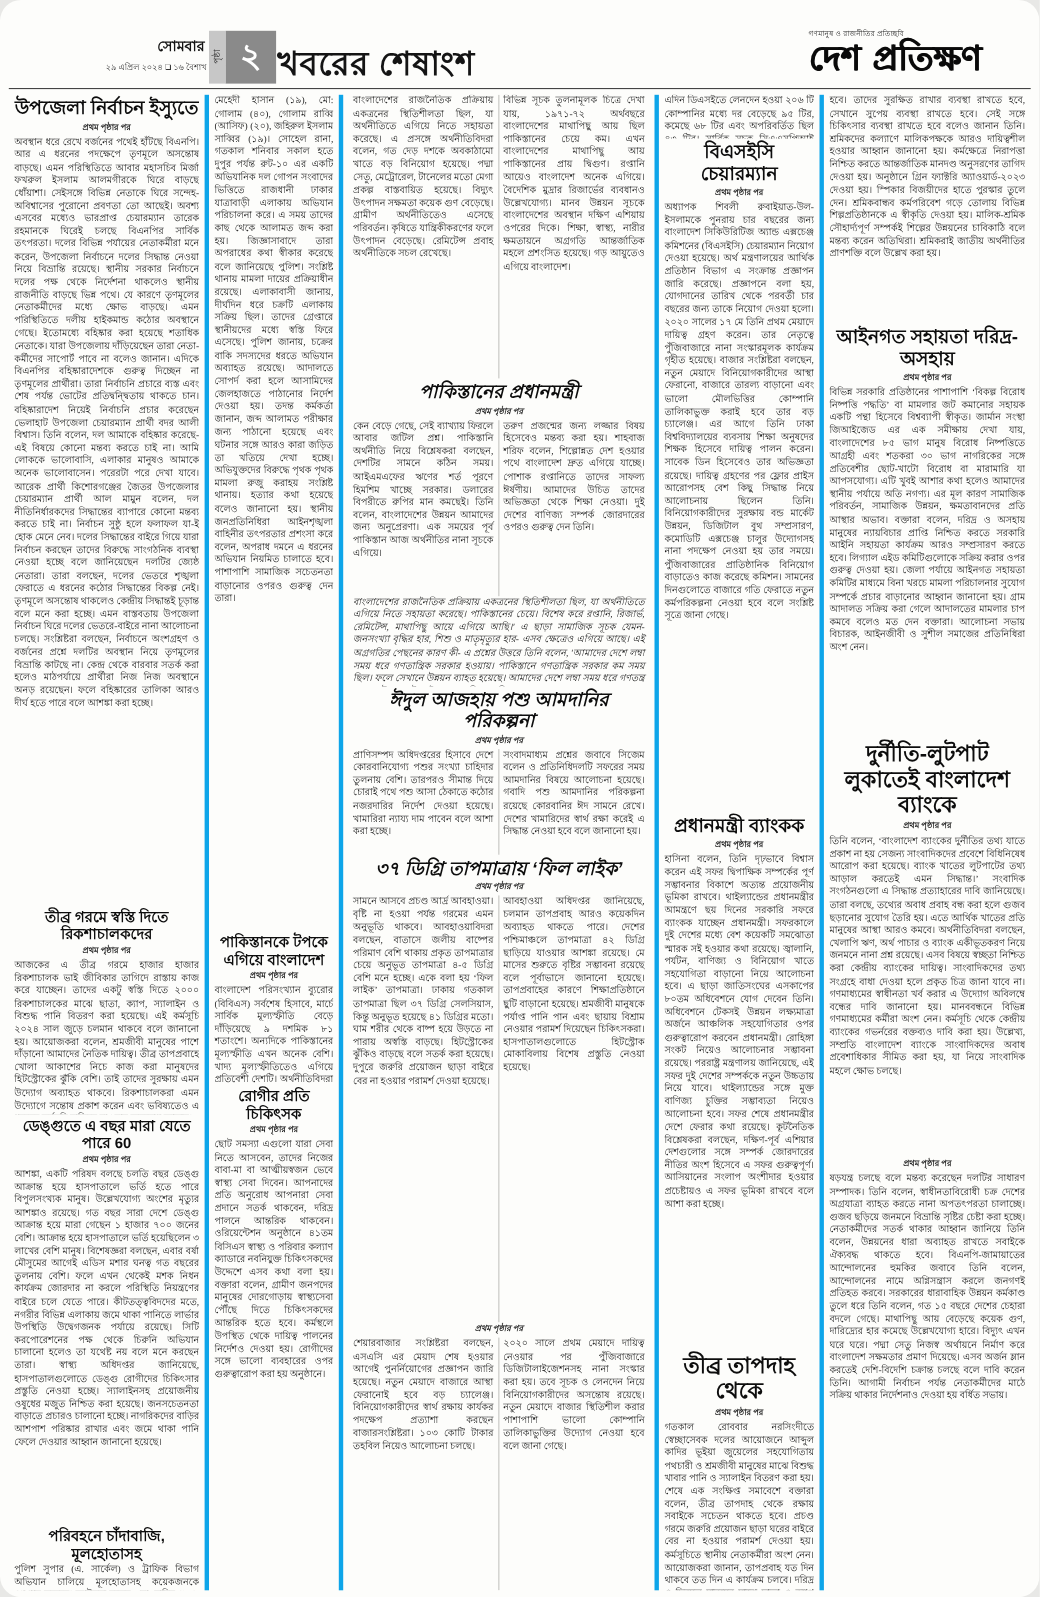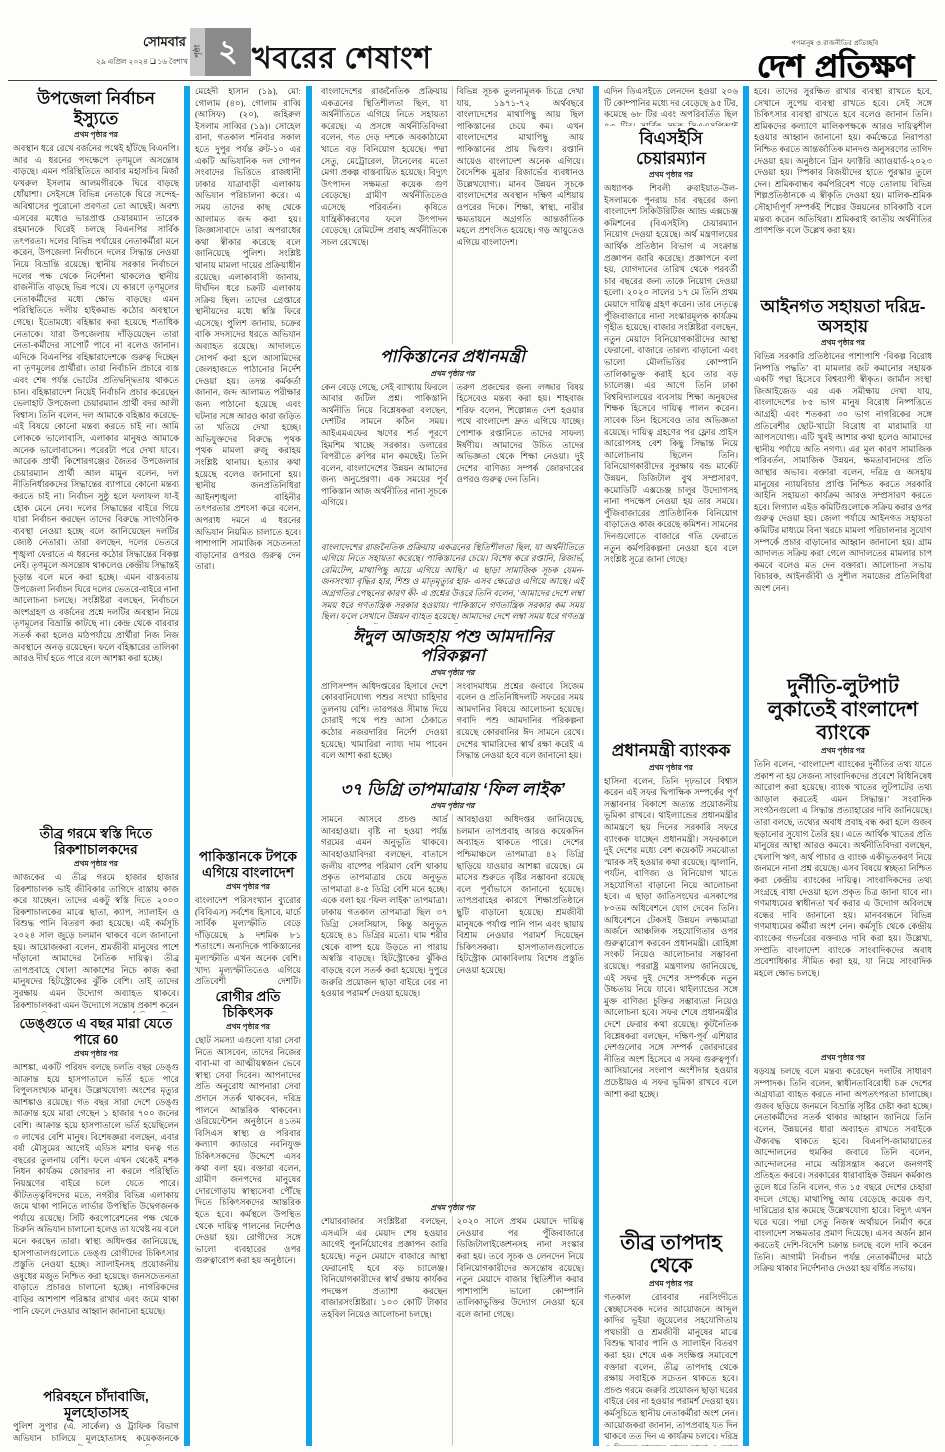--- a/index.html
+++ b/index.html
@@ -1,20 +1,21 @@
 <!DOCTYPE html>
 <html lang="bn"><head>
 <meta charset="utf-8">
 <style>
   * { margin:0; padding:0; box-sizing:border-box; }
   html,body { background:#e8e8e6; }
   .sheet{
     position:relative; width:945px; height:1452px; margin:0 auto;
     background:#fdfdfb; color:#141414; overflow:hidden;
     font-family:"Liberation Serif","DejaVu Serif",serif;
+    border-radius:19px;
   }
   
   .hdr{ position:absolute; left:0; top:26px; width:945px; height:54px; }
   .hdr-rule{ position:absolute; left:8px; right:8px; top:80px; border-top:1.5px solid #444; }
   .dateblock{ position:absolute; left:96px; top:6px; width:90px; text-align:right; }
   .dateblock .day{ font-weight:bold; font-size:13px; font-family:"Liberation Sans",sans-serif; }
   .dateblock .dates{ font-size:7.5px; color:#333; margin-top:3px; white-space:nowrap; }
   .pgbox{ position:absolute; left:190px; top:2px; height:48px; display:flex; }
   .pgbox .vert{
     width:15px; height:48px; background:#c7c7c7; color:#222; font-size:8px;
@@ -23,31 +24,31 @@
     font-family:"Liberation Sans",sans-serif;
   }
   .pgbox .num{
     width:46px; height:48px; background:#8a8a8a; color:#ffffff;
     font-size:30px; font-weight:bold; display:flex; align-items:center; justify-content:center;
   }
   .section-title{
     position:absolute; left:252px; top:8px; font-size:30px; font-weight:bold;
     letter-spacing:.5px; font-family:"Liberation Sans","DejaVu Sans",sans-serif;
   }
-  .masthead{ position:absolute; right:10px; top:12px; width:200px; text-align:center; }
+  .masthead{ position:absolute; right:10px; top:0px; width:200px; }
   .masthead .tag{ font-size:6.5px; color:#222; letter-spacing:.3px; }
   .masthead .ttl{
     font-size:31px; font-weight:900; color:#0a0a0a; line-height:34px;
     font-family:"DejaVu Sans","Liberation Sans",sans-serif;
     text-shadow:1px 0 0 #0a0a0a;
   }
   
   .cols{ position:absolute; left:8px; top:86px; width:929px; height:1360px;
          display:flex; overflow:hidden; }
-  .col{ height:100%; overflow:hidden; padding:0 5px; border-right:6px solid #0ea5e9; }
+  .col{ height:100%; overflow:hidden; padding:0 5px; border-right:4px solid #0ea5e9; }
   .col:last-child{ border-right:none; }
   .c1{ width:182px; } .c2{ width:122px; } .cg{ width:287px; } .c5{ width:150px; } .c6{ width:188px; }
   .art{ overflow:hidden; }
   .h1{
     font-weight:bold; text-align:center; line-height:1.15; padding:3px 0 1px 0;
     font-family:"Liberation Sans","DejaVu Sans",sans-serif; color:#0d0d0d;
   }
   .h-lg{ font-size:17px; } .h-md{ font-size:20px; } .h-sm{ font-size:13.5px; }
   .contd{ font-size:7.5px; font-weight:bold; text-align:center; padding-bottom:2px; color:#222; }
   .bd{

